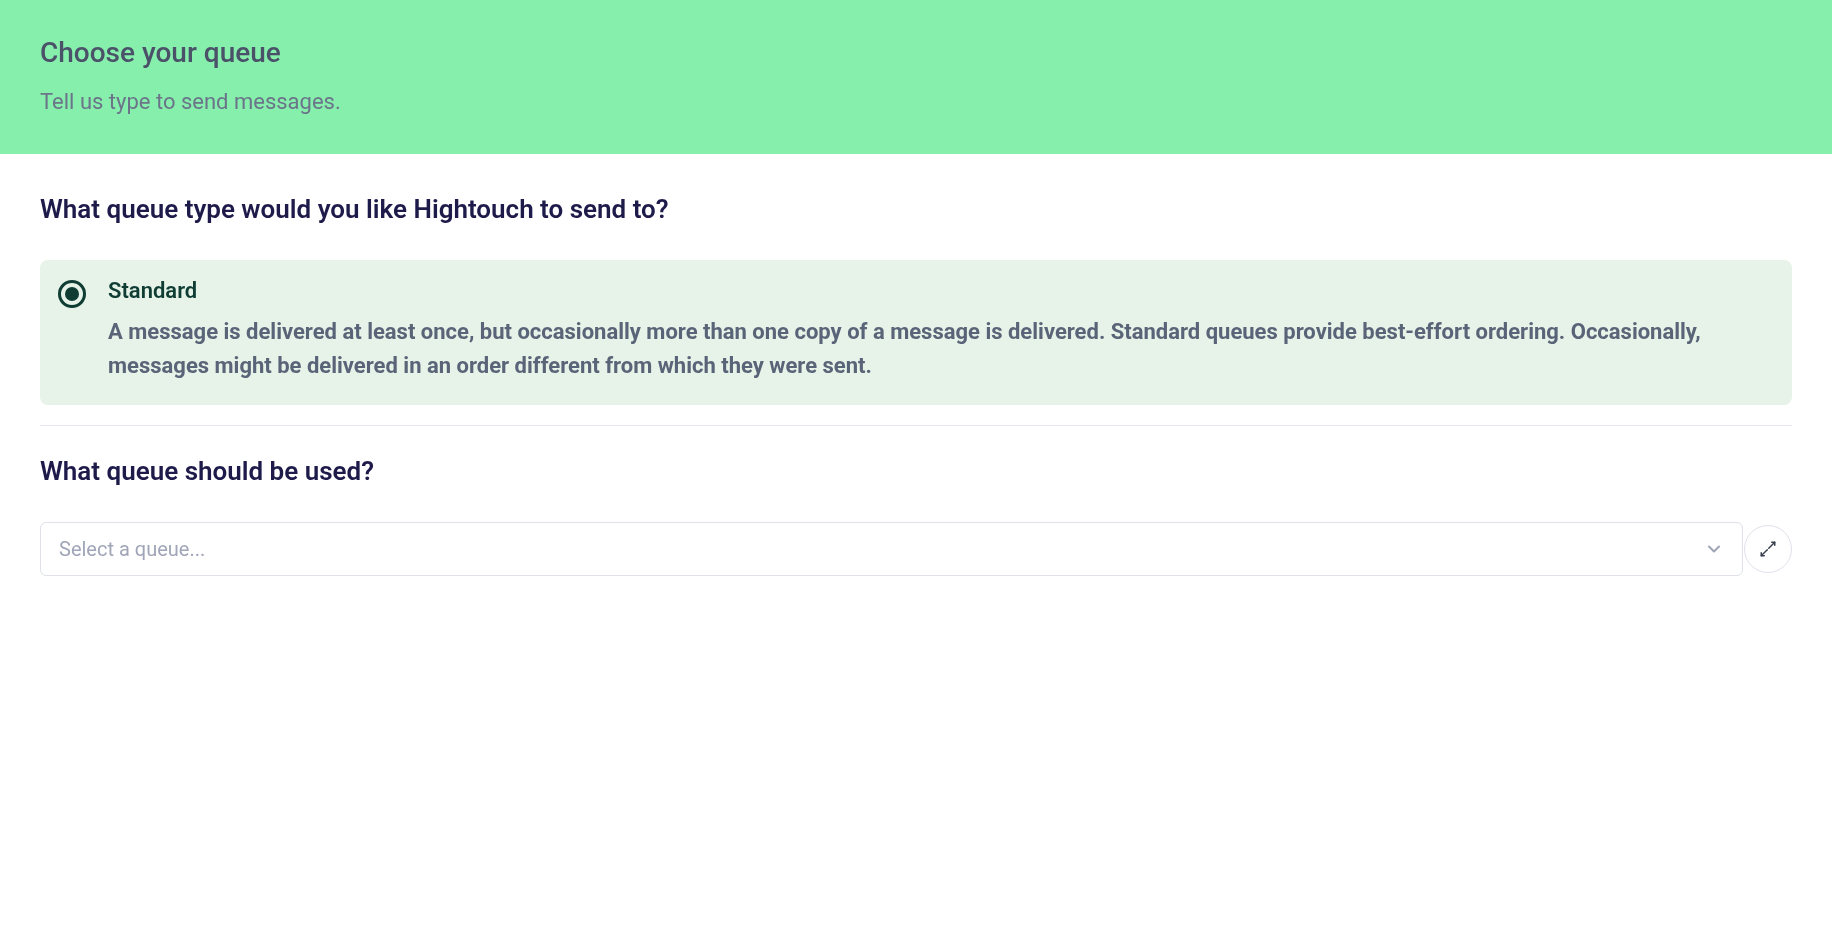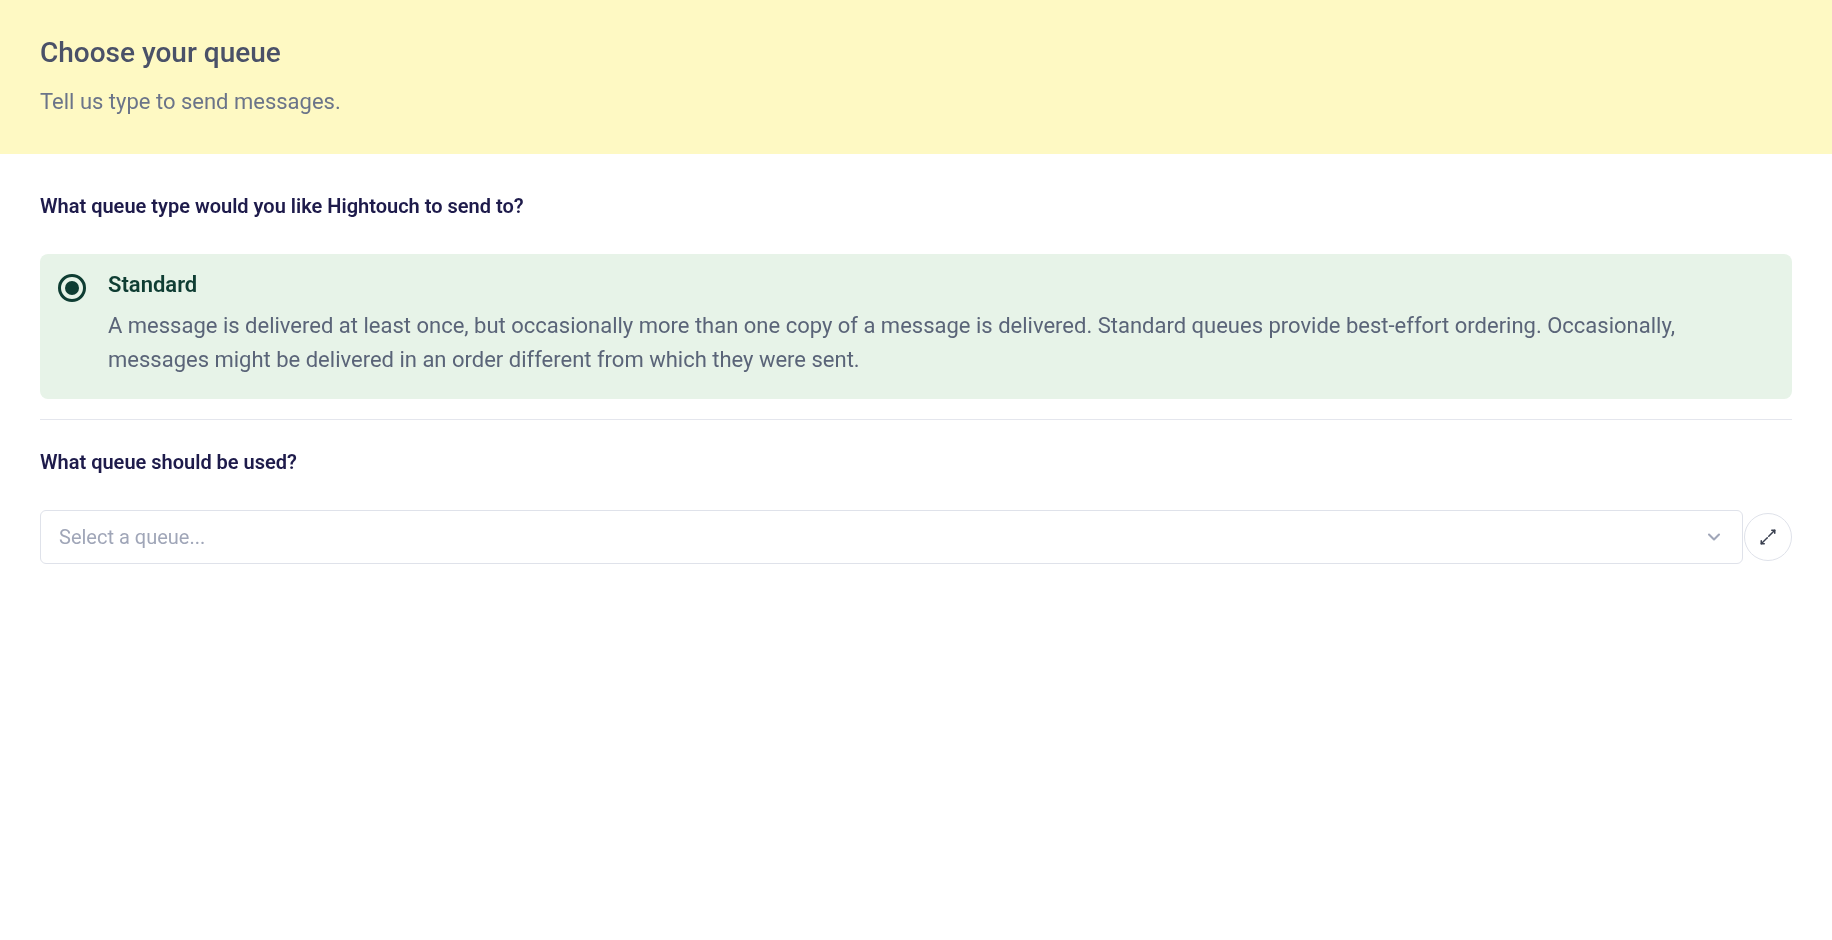--- a/index.html
+++ b/index.html
@@ -6,39 +6,39 @@
       box-sizing: border-box;
       margin: 0;
       padding: 0;
     }
     body {
       font-family: -apple-system, BlinkMacSystemFont, "Segoe UI", Roboto, Helvetica, Arial, sans-serif;
       background: #ffffff;
       color: #1a1a3a;
     }
     .header-section {
-      background: #fef9c3;
+      background: #86efac;
       padding: 36px 40px 40px 40px;
     }
     .header-title {
       font-size: 28px;
       font-weight: 500;
       color: #4a5168;
       margin-bottom: 20px;
     }
     .header-subtitle {
       font-size: 22px;
       color: #6b7489;
       font-weight: 400;
     }
     .content-section {
       padding: 40px 40px 20px 40px;
     }
     .question-title {
-      font-size: 20px;
+      font-size: 26px;
       font-weight: 600;
       color: #1e1b4b;
       margin-bottom: 36px;
     }
     .radio-option {
       display: flex;
       align-items: flex-start;
       padding: 18px 36px 22px 18px;
       border-radius: 8px;
       margin-bottom: 12px;
@@ -81,21 +81,21 @@
       color: #0f3d33;
       margin-bottom: 12px;
     }
     .radio-option:not(.selected) .radio-label {
       color: #1e1b4b;
     }
     .radio-description {
       font-size: 22px;
       color: #5a6478;
       line-height: 1.55;
-      font-weight: 400;
+      font-weight: 700;
     }
     .divider {
       border: none;
       border-top: 1px solid #e4e6ed;
       margin: 20px 0 30px 0;
     }
     .select-row {
       display: flex;
       align-items: center;
       gap: 1px;

